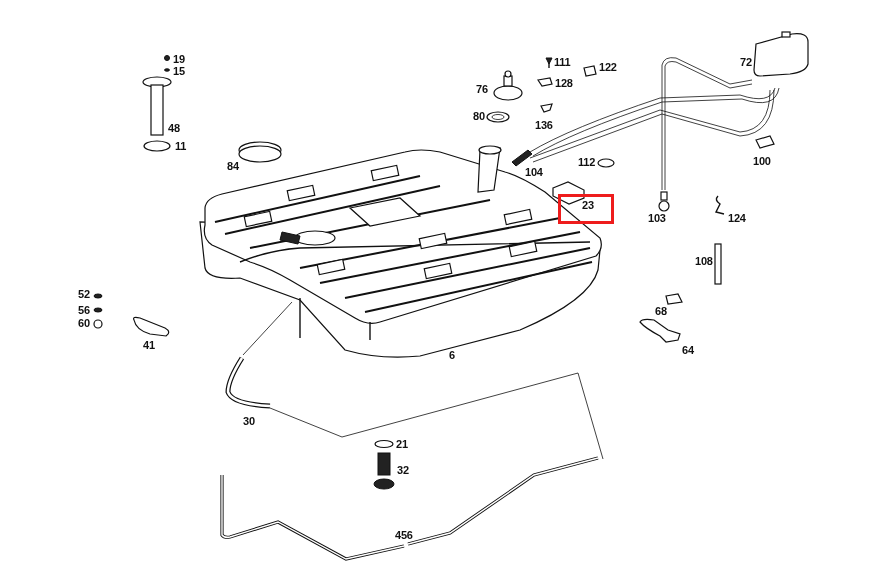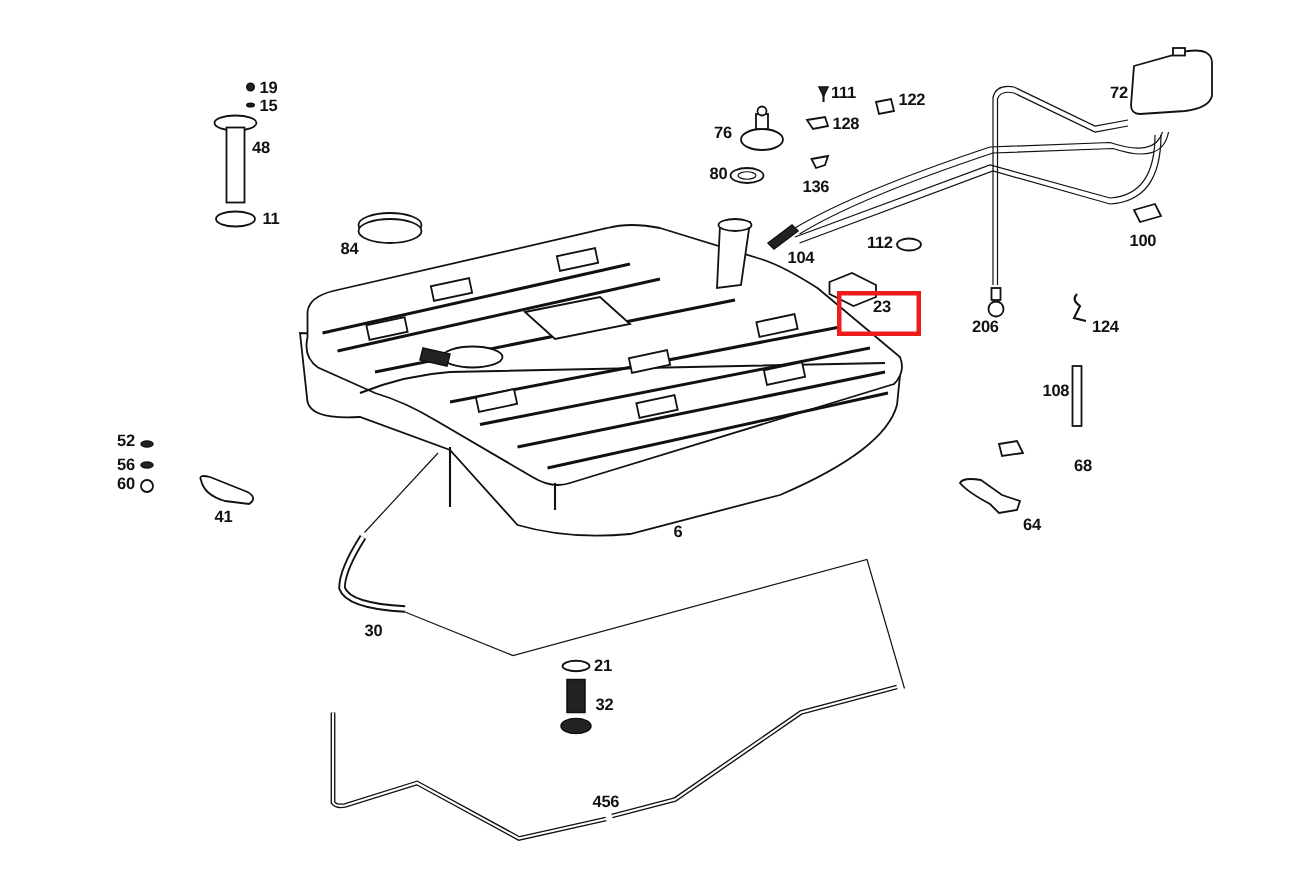--- a/index.html
+++ b/index.html
@@ -154,38 +154,38 @@
 
     <g>
       <path d="M222,475 L222,535 Q224,538 230,537 L278,522 L346,559 L404,546 M408,544 L450,533 L534,475 L598,458" fill="none" stroke="#111" stroke-width="3.2"></path>
       <path d="M222,475 L222,535 Q224,538 230,537 L278,522 L346,559 L404,546 M408,544 L450,533 L534,475 L598,458" fill="none" stroke="#fff" stroke-width="1.4"></path>
     </g>
   </svg>
 
   
   <span class="lbl" style="left:173px;top:54px">19</span>
   <span class="lbl" style="left:173px;top:66px">15</span>
-  <span class="lbl" style="left:168px;top:94px">48</span>
+  <span class="lbl" style="left:168px;top:123px">48</span>
   <span class="lbl" style="left:175px;top:141px">11</span>
   <span class="lbl" style="left:227px;top:161px">84</span>
   <span class="lbl" style="left:476px;top:84px">76</span>
   <span class="lbl" style="left:473px;top:111px">80</span>
   <span class="lbl" style="left:554px;top:57px">111</span>
   <span class="lbl" style="left:555px;top:78px">128</span>
   <span class="lbl" style="left:599px;top:62px">122</span>
   <span class="lbl" style="left:535px;top:120px">136</span>
   <span class="lbl" style="left:525px;top:167px">104</span>
   <span class="lbl" style="left:578px;top:157px">112</span>
   <span class="lbl" style="left:740px;top:57px">72</span>
   <span class="lbl" style="left:753px;top:156px">100</span>
   <span class="lbl" style="left:582px;top:200px">23</span>
-  <span class="lbl" style="left:648px;top:213px">206</span>
+  <span class="lbl" style="left:648px;top:213px">103</span>
   <span class="lbl" style="left:728px;top:213px">124</span>
   <span class="lbl" style="left:695px;top:256px">108</span>
-  <span class="lbl" style="left:716px;top:306px">68</span>
+  <span class="lbl" style="left:655px;top:306px">68</span>
   <span class="lbl" style="left:682px;top:345px">64</span>
   <span class="lbl" style="left:78px;top:289px">52</span>
   <span class="lbl" style="left:78px;top:305px">56</span>
   <span class="lbl" style="left:78px;top:318px">60</span>
   <span class="lbl" style="left:143px;top:340px">41</span>
   <span class="lbl" style="left:449px;top:350px">6</span>
   <span class="lbl" style="left:243px;top:416px">30</span>
   <span class="lbl" style="left:396px;top:439px">21</span>
   <span class="lbl" style="left:397px;top:465px">32</span>
   <span class="lbl" style="left:395px;top:530px">456</span>

